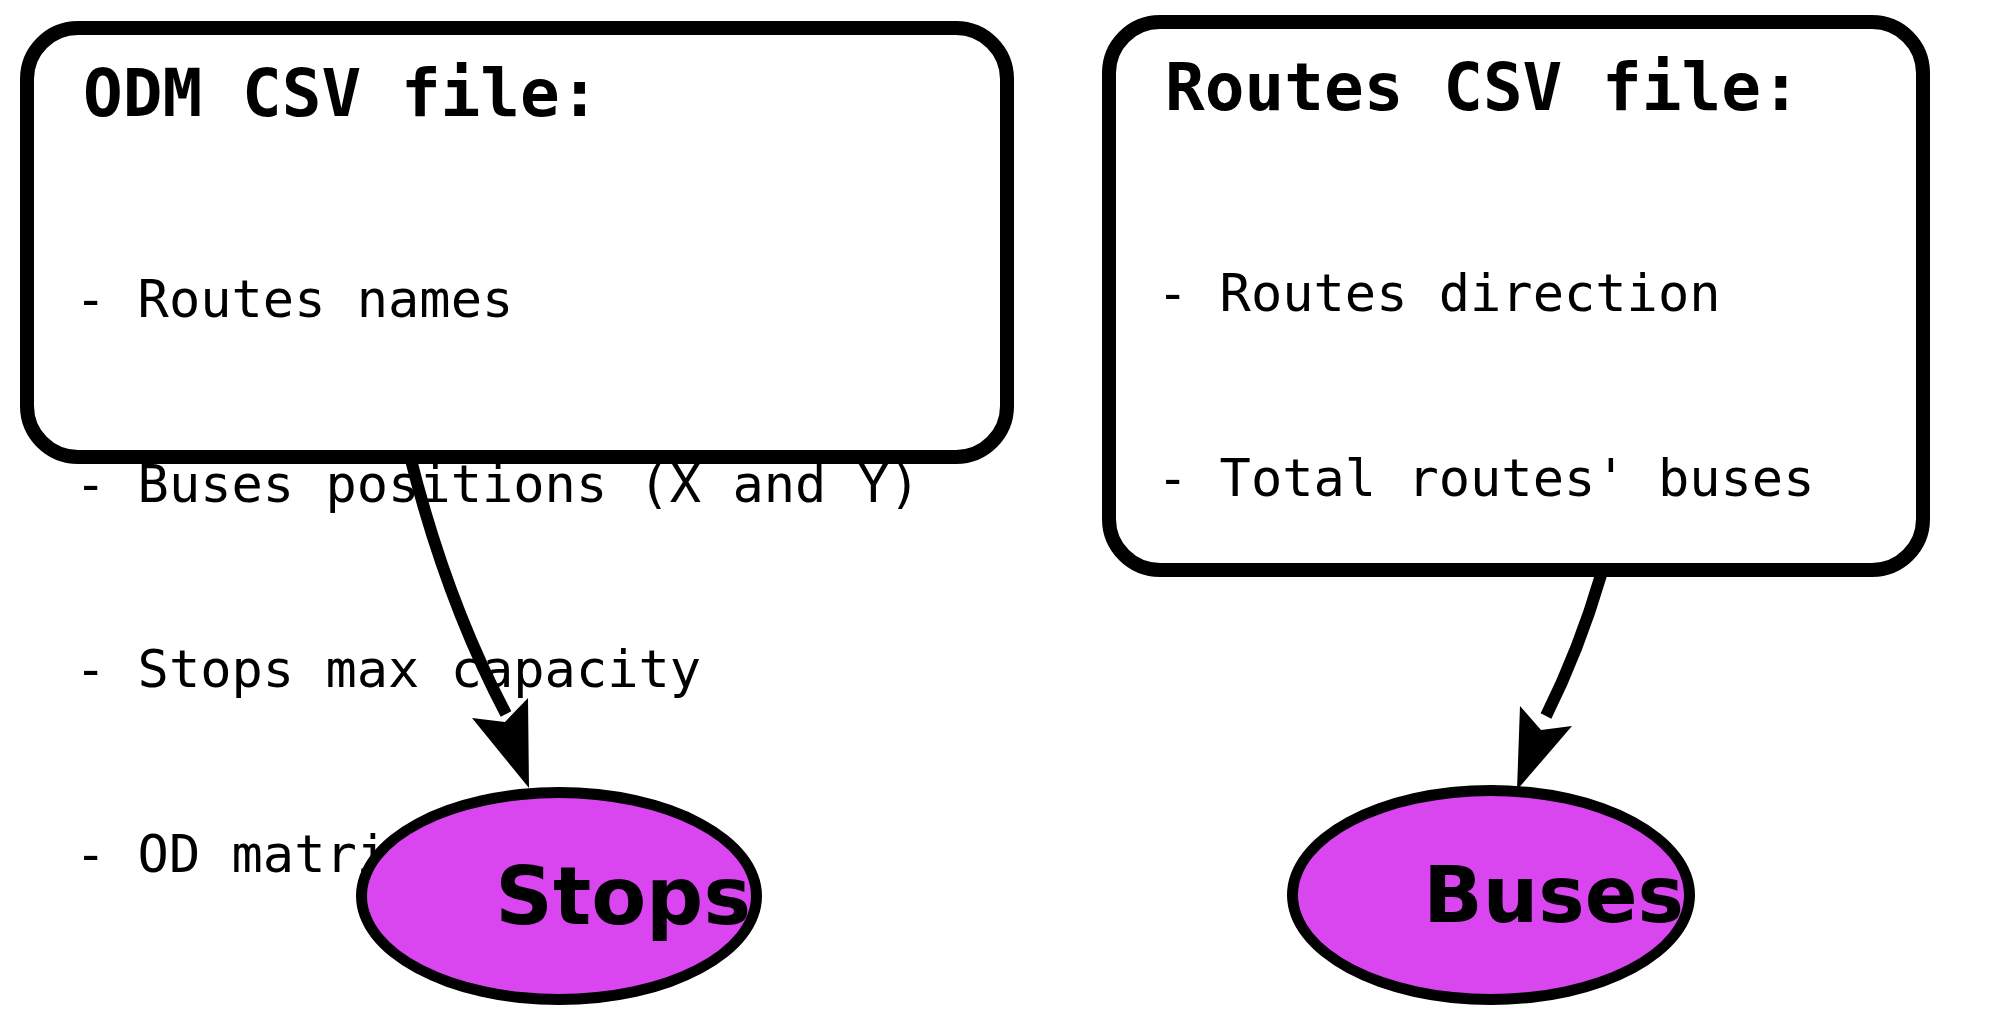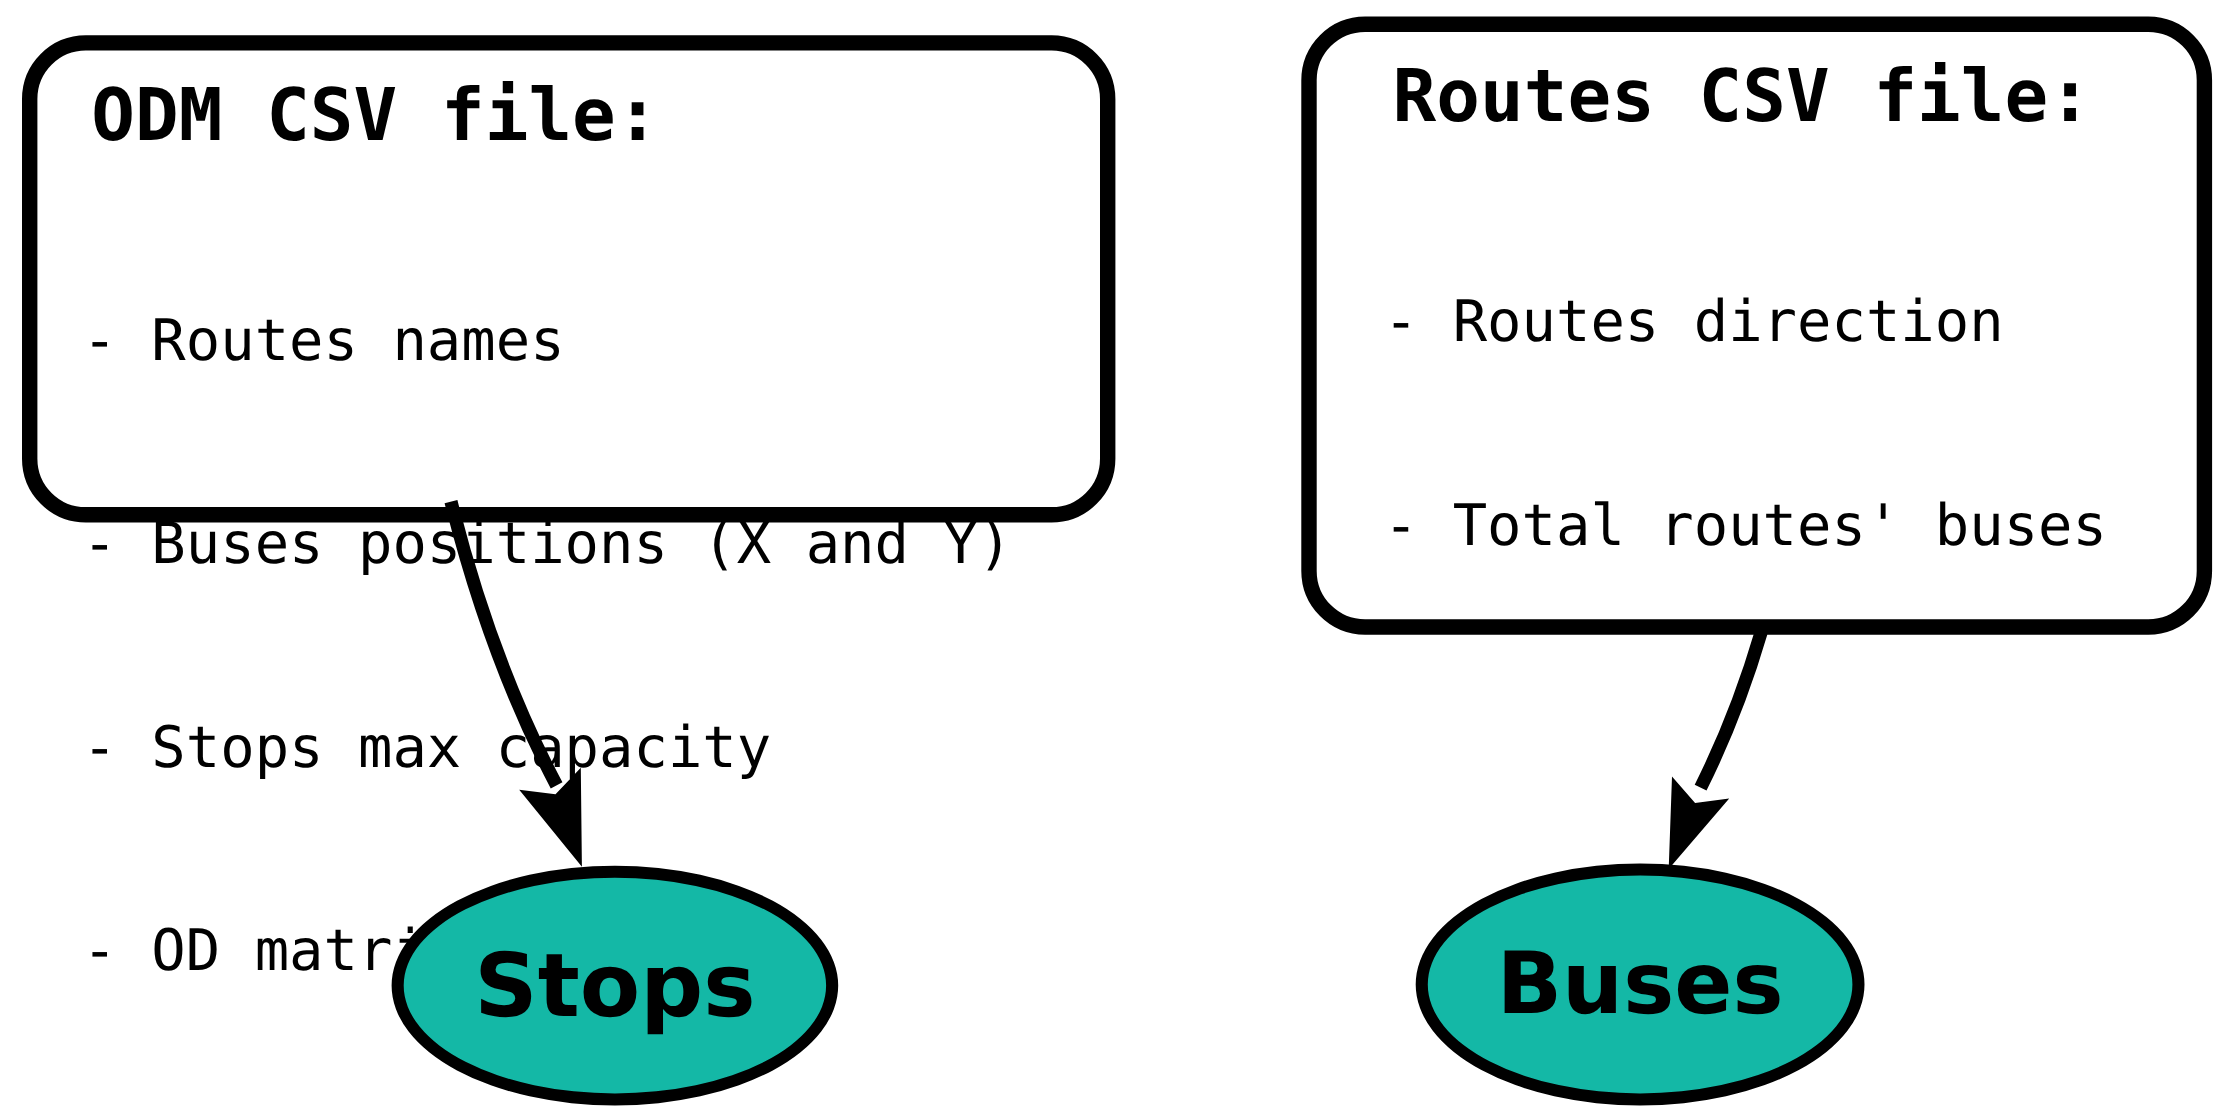--- a/index.html
+++ b/index.html
@@ -17,55 +17,54 @@
   }
   .file-box {
     position: absolute;
     box-sizing: border-box;
     background: #ffffff;
     border: 14px solid #000000;
     border-radius: 58px;
   }
   #odm-box {
     left: 20px;
-    top: 32px;
+    top: 21px;
     width: 994px;
     height: 443px;
   }
   #routes-box {
-    left: 1183px;
+    left: 1102px;
     top: 15px;
     width: 828px;
     height: 562px;
-    padding-left: 20px;
   }
   .box-title {
     font-weight: bold;
     font-size: 66px;
     line-height: 66px;
     margin: 26px 0 0 49px;
     white-space: pre;
   }
   .box-list {
     margin: 20px 0 0 41px;
     font-size: 52px;
     white-space: pre;
   }
   .box-list .list-line {
     line-height: 65px;
   }
   .node {
     position: absolute;
     box-sizing: border-box;
-    background: #14b8a6;
+    background: #d946ef;
     border: 11px solid #000000;
     border-radius: 50%;
     display: flex;
     align-items: center;
-    justify-content: center;
+    justify-content: flex-end;
     font-family: "DejaVu Sans", "Liberation Sans", sans-serif;
     font-weight: bold;
   }
   #stops-node {
     left: 356px;
     top: 787px;
     width: 406px;
     height: 218px;
     font-size: 80px;
   }

